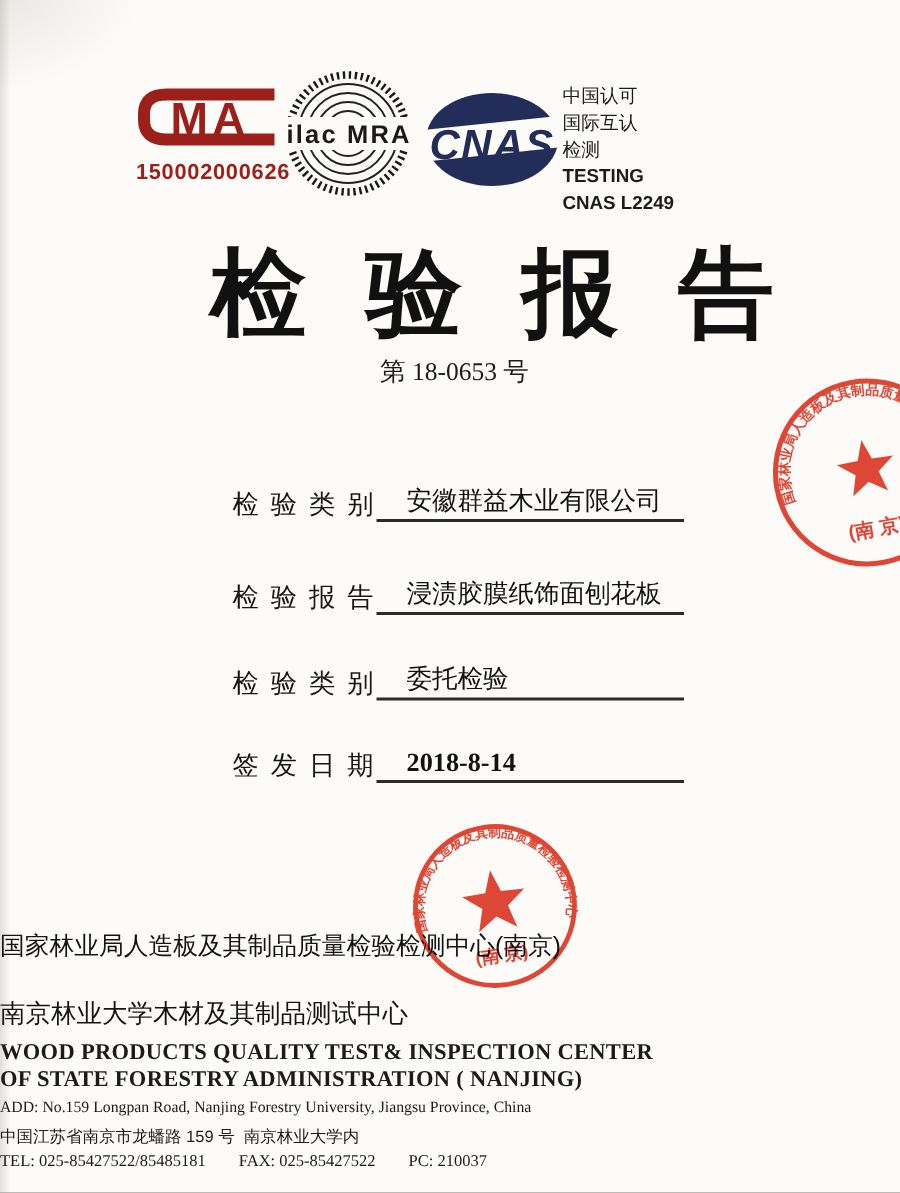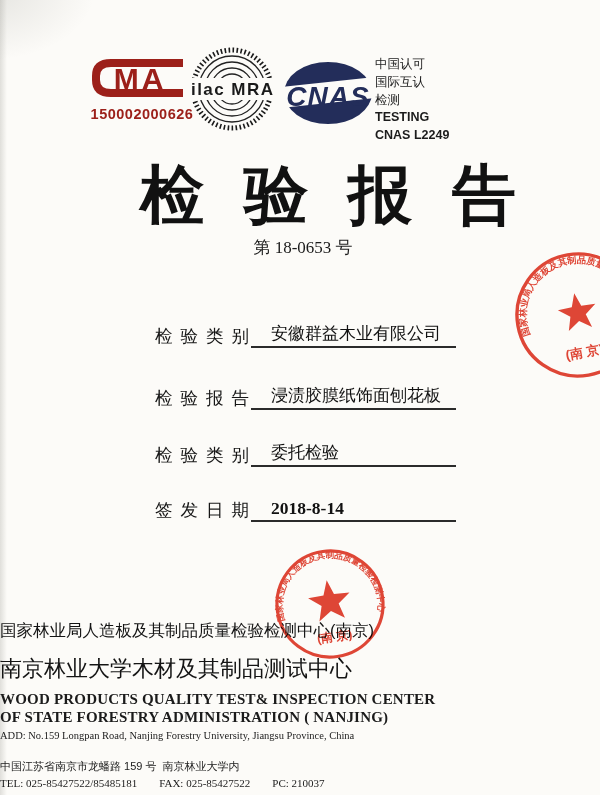--- a/index.html
+++ b/index.html
@@ -26,25 +26,25 @@
   
   .field{position:absolute;left:155px;display:flex;align-items:flex-end;white-space:nowrap;}
   .field .lbl{font-size:17.5px;letter-spacing:8px;color:#161616;}
   .field .val{display:inline-block;width:185px;margin-left:-6px;padding:0 0 1px 20px;
               border-bottom:2px solid #2b2b2b;font-size:17px;font-weight:400;color:#111;}
   .field.f1{top:322px}.field.f2{top:384px}.field.f3{top:441px}.field.f4{top:498px}
   .field.f4 .val{font-family:"Liberation Serif",serif;font-weight:600;font-size:17.5px;}
   
   .footer{position:absolute;left:0;right:16px;top:620px;z-index:1;}
   .org-cn-1{font-size:16.5px;color:#141414;}
-  .org-cn-2{font-size:22px;margin-top:12px;color:#141414;}
+  .org-cn-2{font-size:17px;margin-top:22px;color:#141414;}
   .org-en{font-family:"Liberation Serif",serif;font-weight:bold;font-size:15px;letter-spacing:.2px;margin-top:7px;}
   .org-en2{margin-top:1px;}
   .addr-en{font-family:"Liberation Serif",serif;font-size:10.5px;margin-top:4px;}
-  .addr-cn{font-size:11px;margin-top:18px;white-space:pre;}
+  .addr-cn{font-size:11px;margin-top:6px;white-space:pre;}
   .contact{font-family:"Liberation Serif",serif;font-size:11px;margin-top:3px;white-space:pre;}
   
   .seal{position:absolute;mix-blend-mode:multiply;opacity:.92;z-index:2;}
   .seal-bottom{left:262px;top:536px;transform:rotate(-8deg);}
   .seal-right{left:508px;top:245px;transform:rotate(-10deg);}
   .ring-text{font-family:"Liberation Sans",sans-serif;font-weight:bold;}
 </style>
 </head>
 <body>
 

